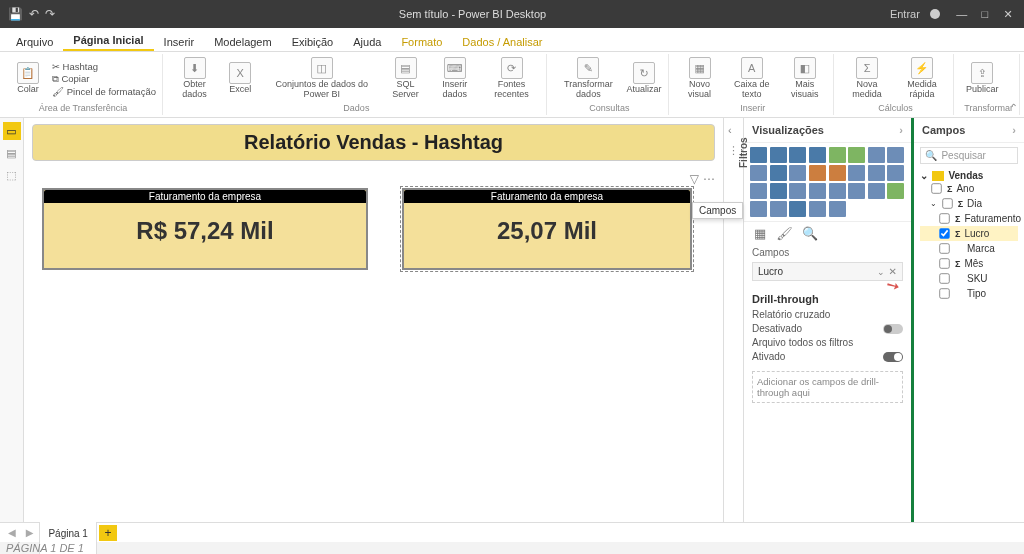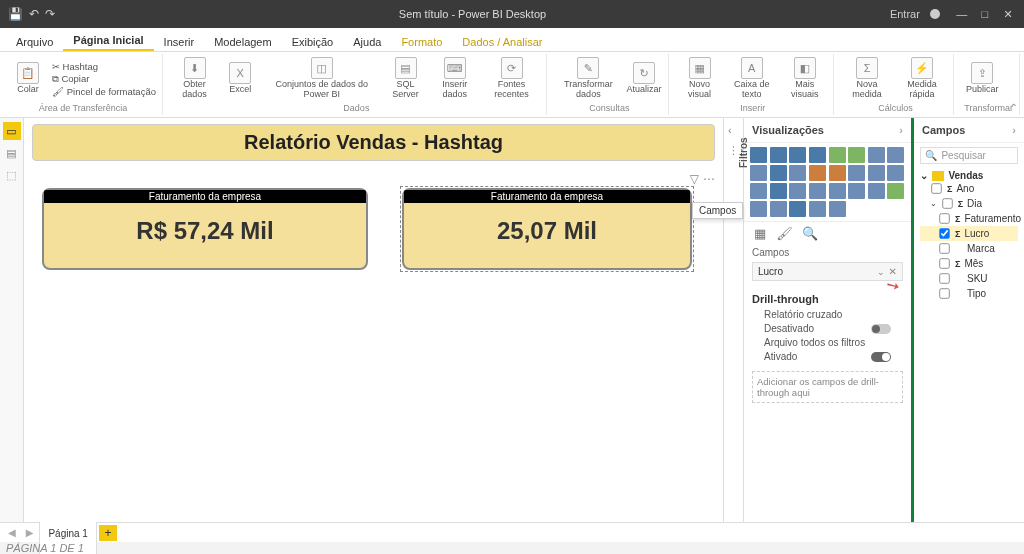--- a/index.html
+++ b/index.html
@@ -35,21 +35,21 @@
 
   
   .main { display: flex; height: 404px; }
   .left-rail { width: 24px; background: #f8f8f8; border-right: 1px solid #ddd; display: flex; flex-direction: column; align-items: center; padding-top: 4px; gap: 4px; }
   .left-rail div { width: 18px; height: 18px; border: 0; display:flex;align-items:center;justify-content:center;font-size:11px;color:#888;cursor:pointer; }
   .left-rail div.active { background:#f2c811; color:#333;}
 
   .canvas-wrap { flex: 1; background: #fff; position: relative; border-right: 1px solid #ddd; overflow:hidden; }
   .page-title { margin: 6px 8px; background: #f1dd8c; color:#222; font-size: 20px; font-weight: 600; text-align: center; padding: 6px 0; border: 1px solid #ccc; border-radius:4px; }
 
-  .card { position: absolute; background: #f4e09a; border: 2px solid #888; border-radius: 8px; }
+  .card { position: absolute; background: #f4e09a; border: 2px solid #888; border-radius: 0; }
   .card .chead { background: #000; color: #fff; font-size: 10px; text-align: center; padding: 1px 0; border-radius: 2px 2px 0 0; }
   .card .cval { font-size: 24px; font-weight: 600; text-align: center; padding: 14px 0; color:#333;}
   .card.selected::after { content:""; position:absolute; inset:-4px; border: 1px dashed #888; pointer-events:none; }
   .vis-tools { position:absolute; top:54px; right:8px; display:flex; gap:4px; font-size:12px; color:#888;}
   .vis-tools span{cursor:pointer;}
 
   
   .filters-tab { width: 20px; background: #fff; border-right: 1px solid #ddd; position:relative; }
   .filters-tab .rot { transform: rotate(-90deg); transform-origin: left top; position:absolute; left: 14px; top: 50px; font-size:10px; color:#555; font-weight:600;}
   .filters-tab .tooltip { position:absolute; top:84px; left:-32px; background:#fff; border:1px solid #ccc; font-size:10px; padding:2px 6px; box-shadow:0 2px 4px rgba(0,0,0,.15);}
@@ -65,21 +65,21 @@
   .vis-grid div.alt2{background:#7eb562;}
   .vis-grid div.alt3{background:#cc7e3f;}
   .tool-row { display:flex; gap:10px; padding:4px 10px; border-top:1px solid #eee; font-size:13px; color:#777;}
   .tool-row span{cursor:pointer;}
   .section-lbl { font-size:10px; color:#666; padding: 2px 8px; }
   .field-well { margin: 2px 8px 6px 8px; background:#f6f6f6; border:1px solid #ddd; font-size:10px; padding:3px 5px; display:flex;justify-content:space-between;align-items:center;position:relative; }
   .field-well .x{cursor:pointer;color:#888;font-size:10px;}
   .field-well .dd{cursor:pointer;color:#888;font-size:9px;margin-left:auto;margin-right:4px;}
   .drill { padding: 2px 8px; }
   .drill .dtitle { font-weight:600; font-size:11px; margin:4px 0;}
-  .drill .row { font-size:10px; color:#555; margin:3px 12px; display:flex;justify-content:space-between;align-items:flex-end;}
+  .drill .row { font-size:10px; color:#555; margin:3px 0; display:flex;justify-content:space-between;align-items:flex-end;}
   .toggle { width:20px; height:10px; border-radius:5px; background:#ccc; position:relative; display:inline-block;}
   .toggle .knob{ width:8px;height:8px;border-radius:50%;background:#666;position:absolute;top:1px;}
   .toggle.off .knob{left:1px;}
   .toggle.on{background:#666;}
   .toggle.on .knob{right:1px;background:#fff;}
   .dropzone{ margin:4px 8px; border:1px dashed #ccc; font-size:9.5px; color:#888; padding:4px; text-align:left;}
 
   
   .fieldspane { width: 110px; background: #fff; display:flex; flex-direction:column;}
   .searchbox { margin:4px 6px; border:1px solid #ddd; padding:2px 4px; font-size:10px; display:flex; align-items:center; gap:4px;color:#999;}

